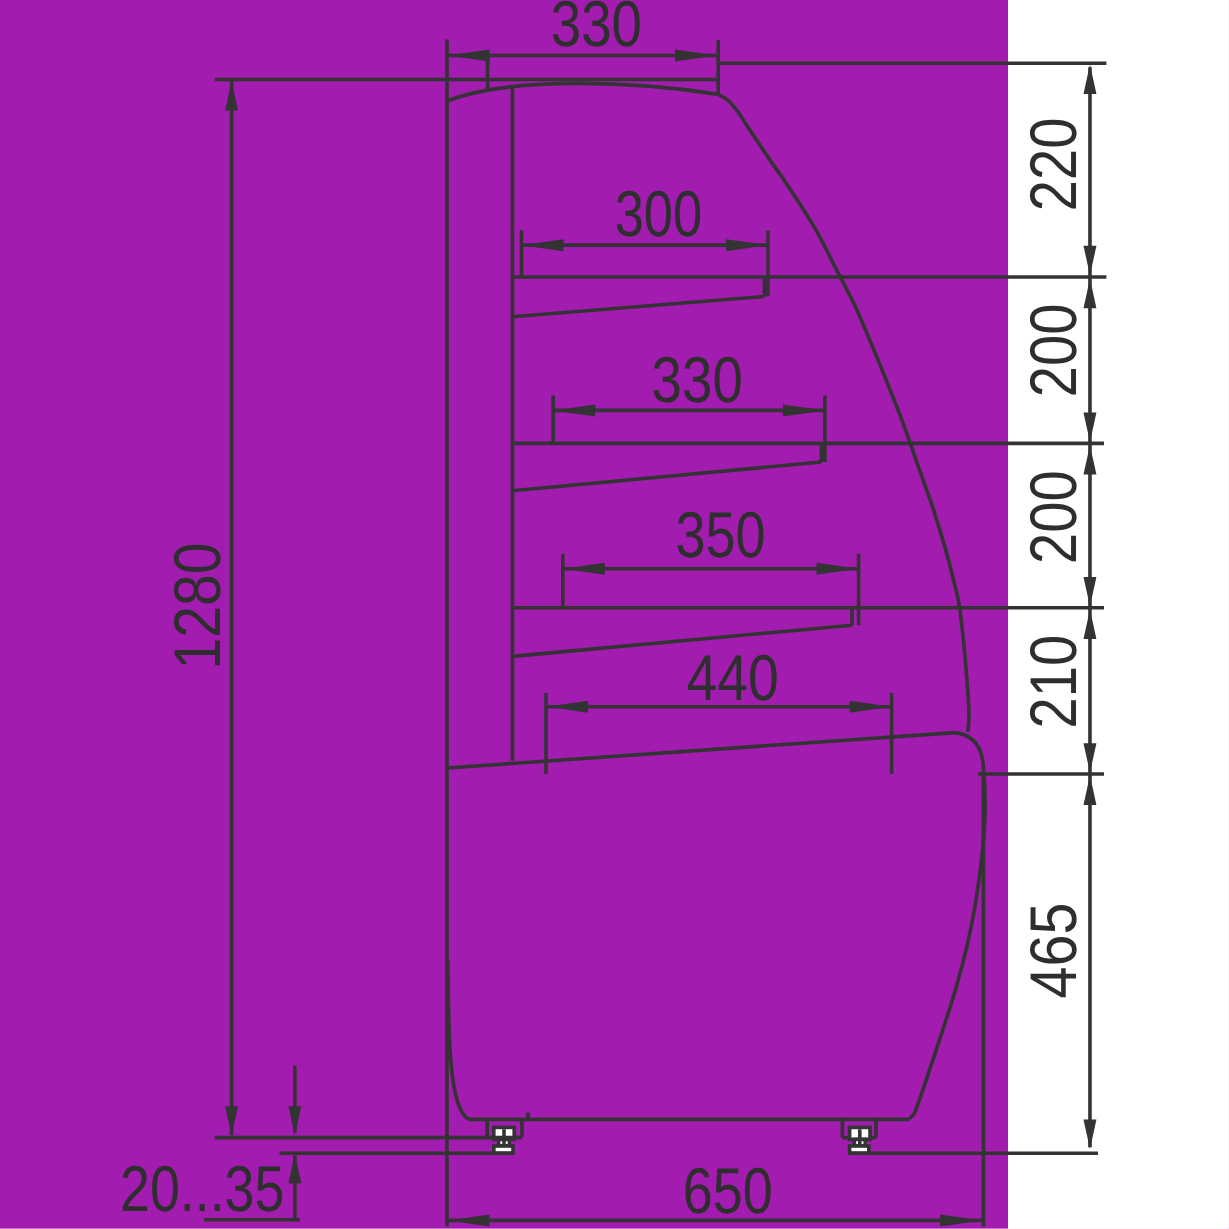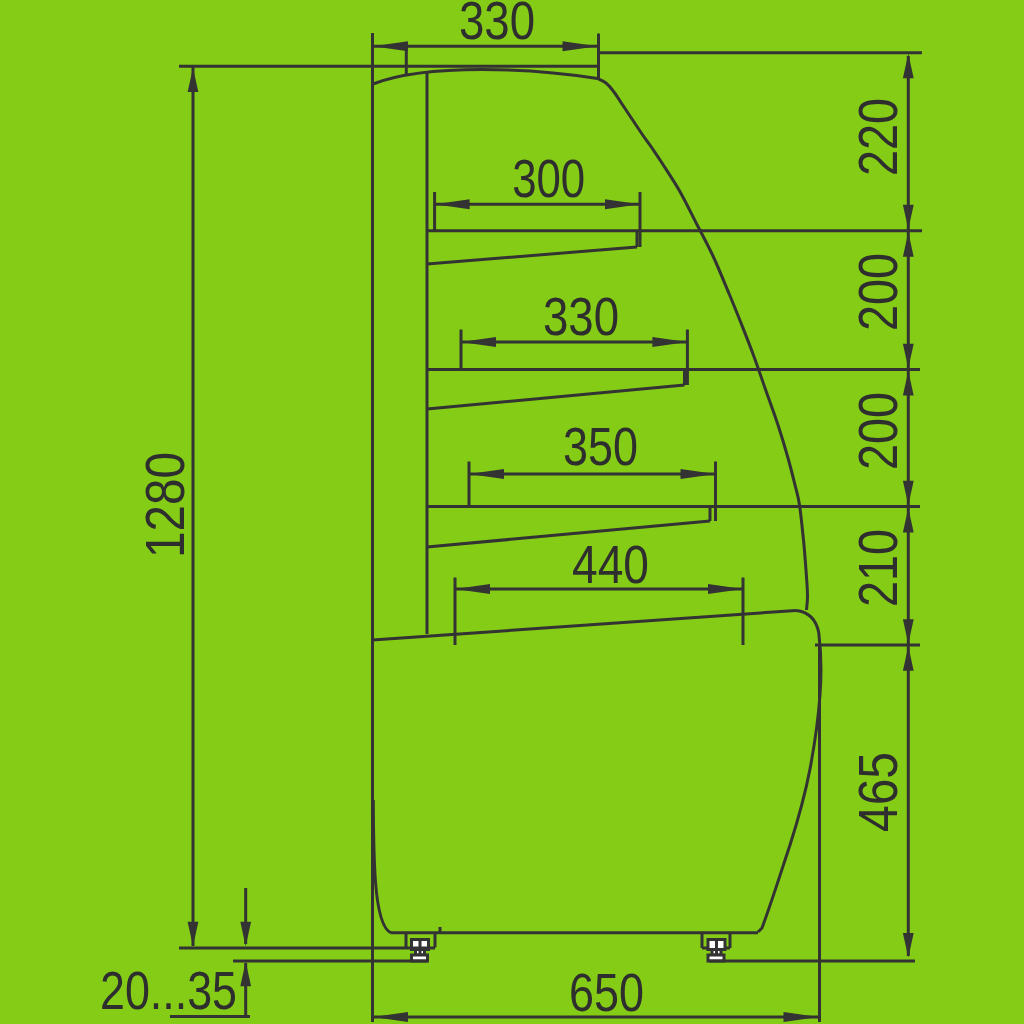--- a/index.html
+++ b/index.html
@@ -1,16 +1,16 @@
 <!DOCTYPE html>
 <html><head>
 <meta charset="utf-8">
 <style>
   html,body{margin:0;padding:0;background:#ffffff;}
-  .wrap{width:1024px;height:1024px;background:#84cc16;}
+  .wrap{width:840px;height:1024px;background:#a21caf;}
   svg{display:block;}
   text{font-family:"Liberation Sans",sans-serif;fill:#2e2e2e;}
 </style>
 </head>
 <body>
 <div class="wrap">
 <svg width="1024" height="1024" viewBox="0 0 1024 1024">
 <g stroke="#333333" stroke-width="3" fill="none" stroke-linecap="butt">
 
 <line x1="372.5" y1="33" x2="372.5" y2="1022"></line>

